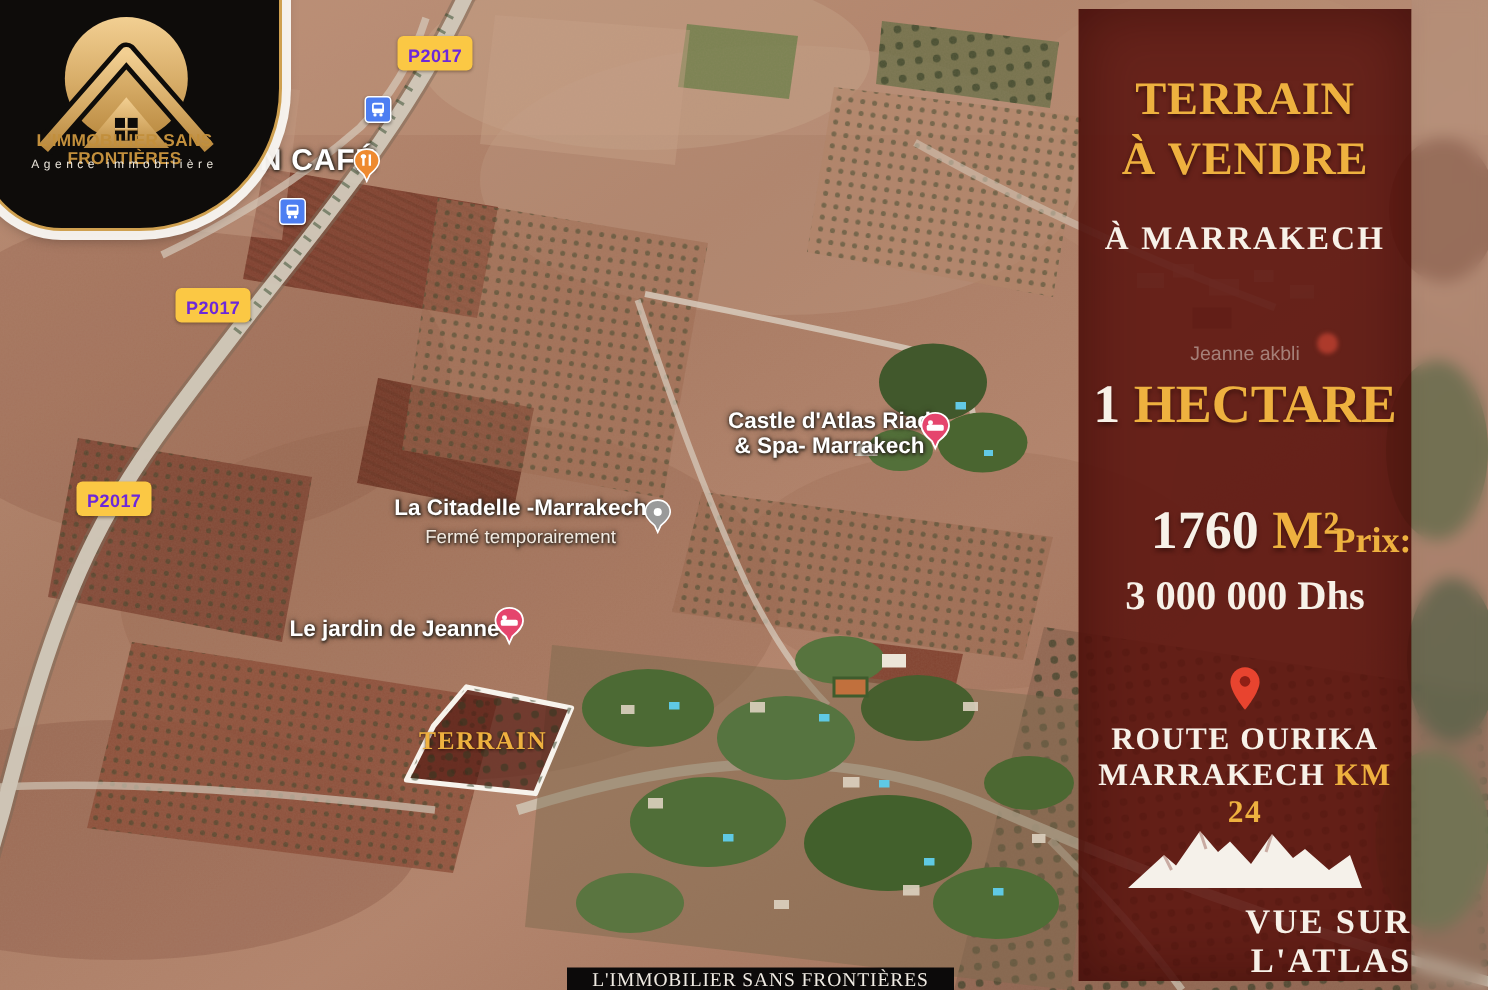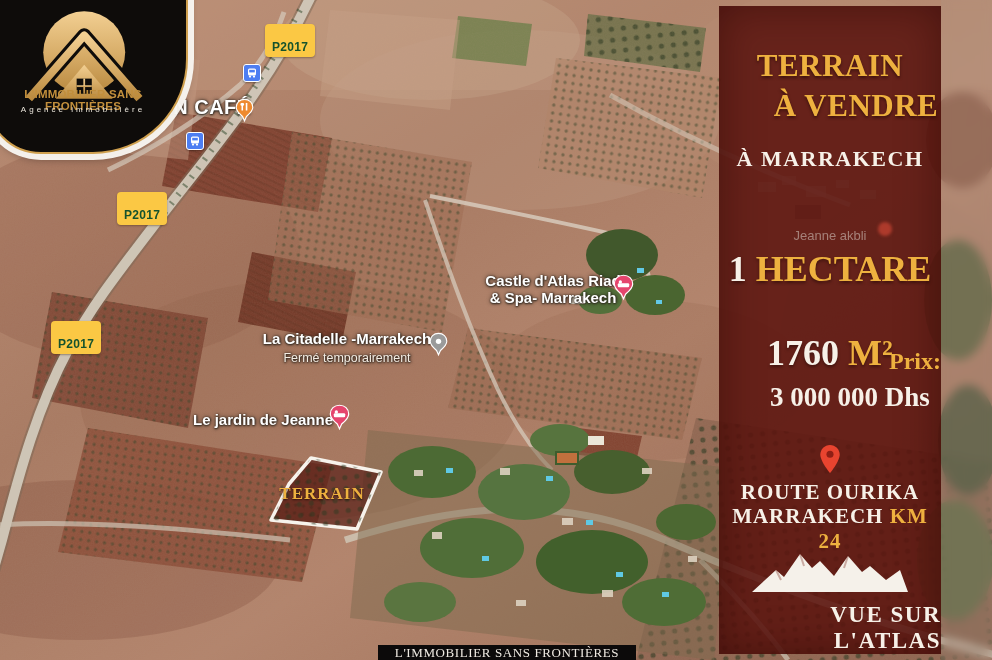--- a/index.html
+++ b/index.html
@@ -7,22 +7,22 @@
          font-family:"Liberation Sans",sans-serif;background:#a97a62;}
   .stage svg.map{position:absolute;left:0;top:0;z-index:1;display:block;}
 
   
   .maplabel{position:absolute;z-index:5;color:#fff;font-weight:700;font-size:15px;
     text-align:center;white-space:nowrap;transform:translateX(-50%);
     text-shadow:0 1px 2px rgba(45,38,30,.95),0 0 4px rgba(45,38,30,.8),1px 0 2px rgba(45,38,30,.8);}
   .maplabel.sub{font-weight:400;font-size:12.5px;color:#f3ece3;}
   .maplabel.big{font-size:20px;letter-spacing:.5px;}
   .maplabel.faint{z-index:8;font-weight:400;font-size:13px;color:rgba(216,205,198,.55);text-shadow:none;}
-  .badge{position:absolute;z-index:5;background:#fbc844;color:#14532d;font-weight:700;
-    font-size:12px;padding:16px 7px 3px;border-radius:4px;letter-spacing:.3px;
+  .badge{position:absolute;z-index:5;background:#fbc844;color:#6d28d9;font-weight:700;
+    font-size:12px;padding:6px 7px 3px;border-radius:4px;letter-spacing:.3px;
     box-shadow:0 1px 2px rgba(60,40,20,.4);}
   .busicon{position:absolute;z-index:5;width:16px;height:16px;background:#4d7ef2;
     border-radius:3px;border:1.5px solid #fff;display:flex;align-items:center;justify-content:center;
     box-shadow:0 1px 2px rgba(0,0,0,.35);}
   .pin{position:absolute;z-index:5;}
   .reddot{position:absolute;z-index:8;width:14px;height:14px;border-radius:50%;
     background:rgba(232,78,58,.55);filter:blur(1.5px);}
   .plot-label{position:absolute;z-index:5;transform:translateX(-50%);color:#eeb13f;
     font-family:"Liberation Serif","DejaVu Serif",serif;font-weight:700;font-size:17px;
     letter-spacing:1px;text-shadow:0 1px 2px rgba(30,10,8,.8);}
@@ -41,21 +41,21 @@
   .panel{position:absolute;left:719px;top:6px;width:222px;height:648px;z-index:7;
     background:rgba(92,20,15,.88);box-shadow:inset 0 0 40px rgba(40,5,3,.5);
     font-family:"Liberation Serif","DejaVu Serif",serif;color:#f7f1e8;text-align:center;}
   .panel .row{position:absolute;left:0;width:100%;}
   .gold{color:#eeb13f;}
   .ttl{font-size:31px;font-weight:700;letter-spacing:.5px;color:#eeb13f;
        text-shadow:0 2px 3px rgba(25,5,3,.55);}
   .subt{font-size:22px;font-weight:700;letter-spacing:1.5px;}
   .areat{font-size:36px;font-weight:700;text-shadow:0 2px 3px rgba(25,5,3,.5);}
   .prixl{font-size:24px;font-weight:700;}
-  .prixv{font-size:27px;font-weight:700;padding-left:20px;}
+  .prixv{font-size:27px;font-weight:700;}
   .routet{font-size:21px;font-weight:700;letter-spacing:1px;}
   .vuet{font-size:23px;font-weight:700;letter-spacing:1.5px;}
 
   
   .blurstrip{position:absolute;left:941px;top:0;width:51px;height:660px;z-index:9;
     backdrop-filter:blur(5px);-webkit-backdrop-filter:blur(5px);
     background:rgba(178,162,150,.18);}
   .footerbar{position:absolute;left:378px;top:645px;width:258px;height:15px;z-index:10;
     background:#0c0a0a;display:flex;align-items:center;justify-content:center;
     color:#efeae2;font-family:"Liberation Serif","DejaVu Serif",serif;
@@ -276,21 +276,21 @@
         <rect x="67" y="81.5" width="2" height="17" fill="url(#goldGrad)"></rect>
         <rect x="59.5" y="89" width="17" height="2" fill="url(#goldGrad)"></rect>
       </svg>
     </span>
     <div class="t1">L'IMMOBILIER SANS FRONTIÈRES</div>
     <div class="t2">Agence immobilière</div>
   </div>
 
   <div class="panel">
     <div class="row ttl" style="top:42px;">TERRAIN</div>
-    <div class="row ttl" style="top:82px;padding-left:26px;">À VENDRE</div>
+    <div class="row ttl" style="top:82px;">À VENDRE</div>
     <div class="row subt" style="top:140px;">À MARRAKECH</div>
 
     <div class="row areat" style="top:242px;">
       <span>1</span>
       <span class="gold">HECTARE</span>
     </div>
     <div class="row areat" style="top:281px;margin-top:45px;">
       <span>1760</span>
       <span class="gold">M²</span>
     </div>

